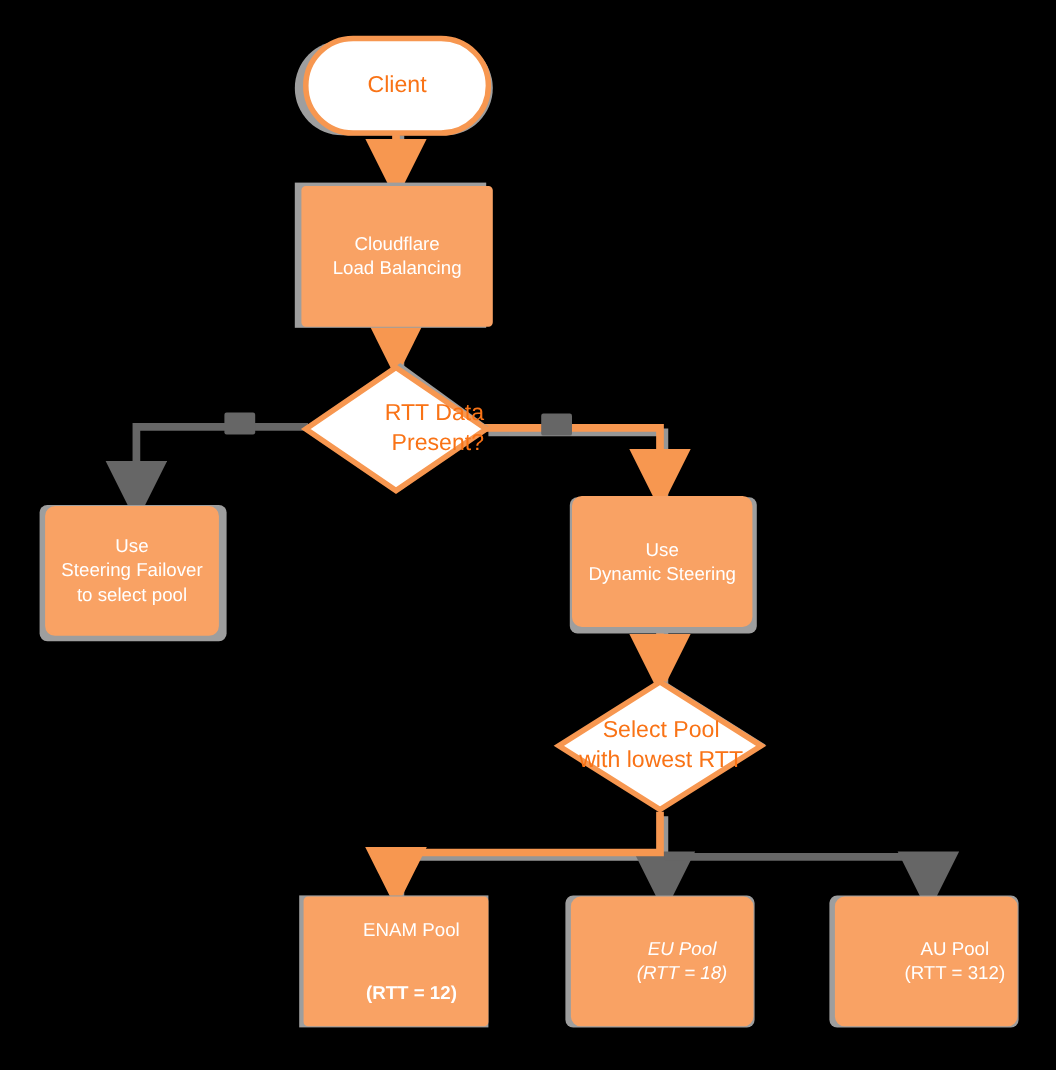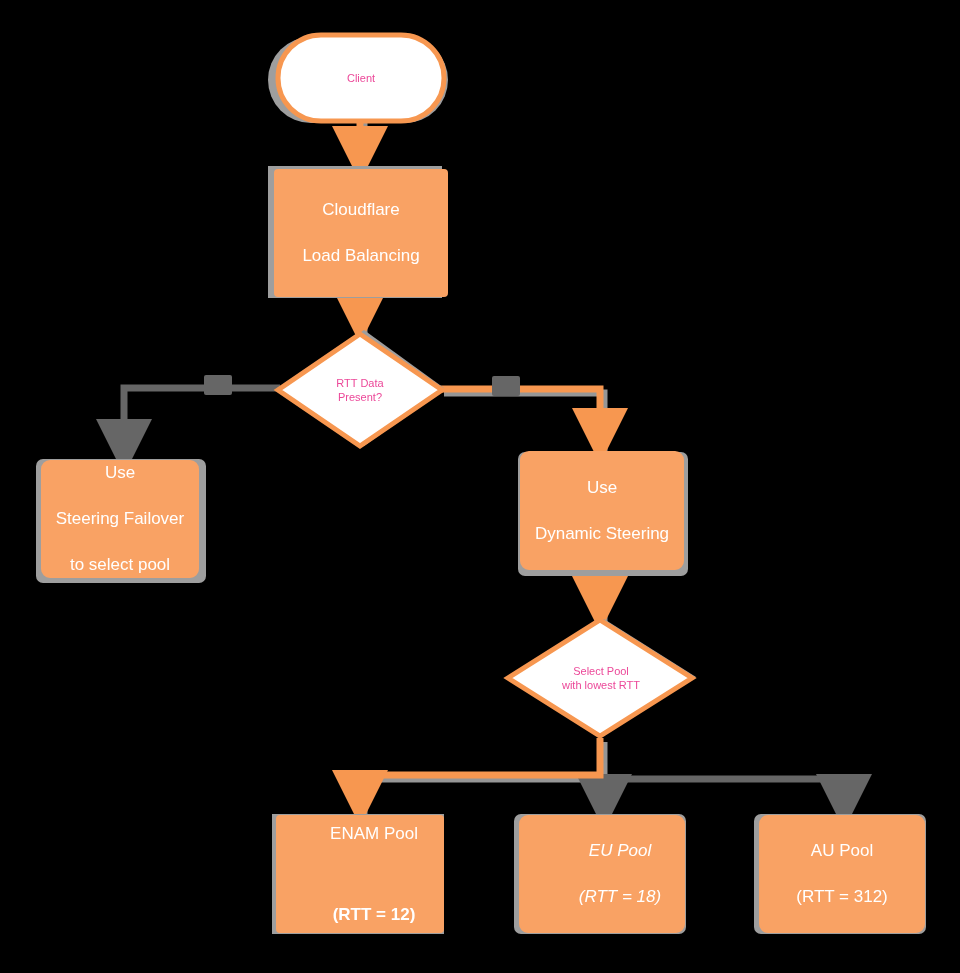--- a/index.html
+++ b/index.html
@@ -27,22 +27,22 @@
     position: absolute;
     display: flex;
     flex-direction: column;
     align-items: center;
     justify-content: center;
     text-align: center;
     pointer-events: none;
     line-height: 1.28;
   }
   .node-label .ln { display: block; white-space: nowrap; }
-  .lbl-dark { color: #ec4899; font-size: 11px; }
-  .lbl-light { color: #FFFFFF; font-size: 17px; gap: 24px; }
+  .lbl-dark { color: #f97316; font-size: 21px; }
+  .lbl-light { color: #FFFFFF; font-size: 17px; }
   .lbl-bold { font-weight: bold; margin-top: 35px; }
 </style>
 </head>
 <body>
 
 <div id="canvas">
 
   <svg id="flow-svg" viewBox="0 0 960 973">
     <defs>
       <marker id="arrow-orange" markerWidth="10" markerHeight="10" refX="6" refY="4" orient="auto" markerUnits="strokeWidth">
@@ -117,21 +117,21 @@
 
   <div class="node-label lbl-dark" style="left:278px; top:35px; width:166px; height:86px;">
     <span class="ln">Client</span>
   </div>
 
   <div class="node-label lbl-light" style="left:275px; top:170px; width:172px; height:126px;">
     <span class="ln">Cloudflare</span>
     <span class="ln">Load Balancing</span>
   </div>
 
-  <div class="node-label lbl-dark" style="left:280px; top:350px; width:160px; height:80px;">
+  <div class="node-label lbl-dark" style="left:280px; top:350px; width:160px; height:80px;align-items:flex-end;">
     <span class="ln">RTT Data</span>
     <span class="ln">Present?</span>
   </div>
 
   <div class="node-label lbl-light" style="left:30px; top:461px; width:180px; height:116px;">
     <span class="ln">Use</span>
     <span class="ln">Steering Failover</span>
     <span class="ln">to select pool</span>
   </div>
 
@@ -148,18 +148,18 @@
   <div class="node-label lbl-light" style="left:277px; top:816px; width:194px; height:116px;">
     <span class="ln">ENAM Pool</span>
     <span class="ln lbl-bold">(RTT = 12)</span>
   </div>
 
   <div class="node-label lbl-light" style="left:520px; top:816px; width:200px; height:116px;font-style:italic;">
     <span class="ln">EU Pool</span>
     <span class="ln">(RTT = 18)</span>
   </div>
 
-  <div class="node-label lbl-light" style="left:760px; top:816px; width:164px; height:116px;">
+  <div class="node-label lbl-light" style="left:760px; top:816px; width:164px; height:116px;padding-left:26px;">
     <span class="ln">AU Pool</span>
     <span class="ln">(RTT = 312)</span>
   </div>
 
 </div>
 
 </body></html>

